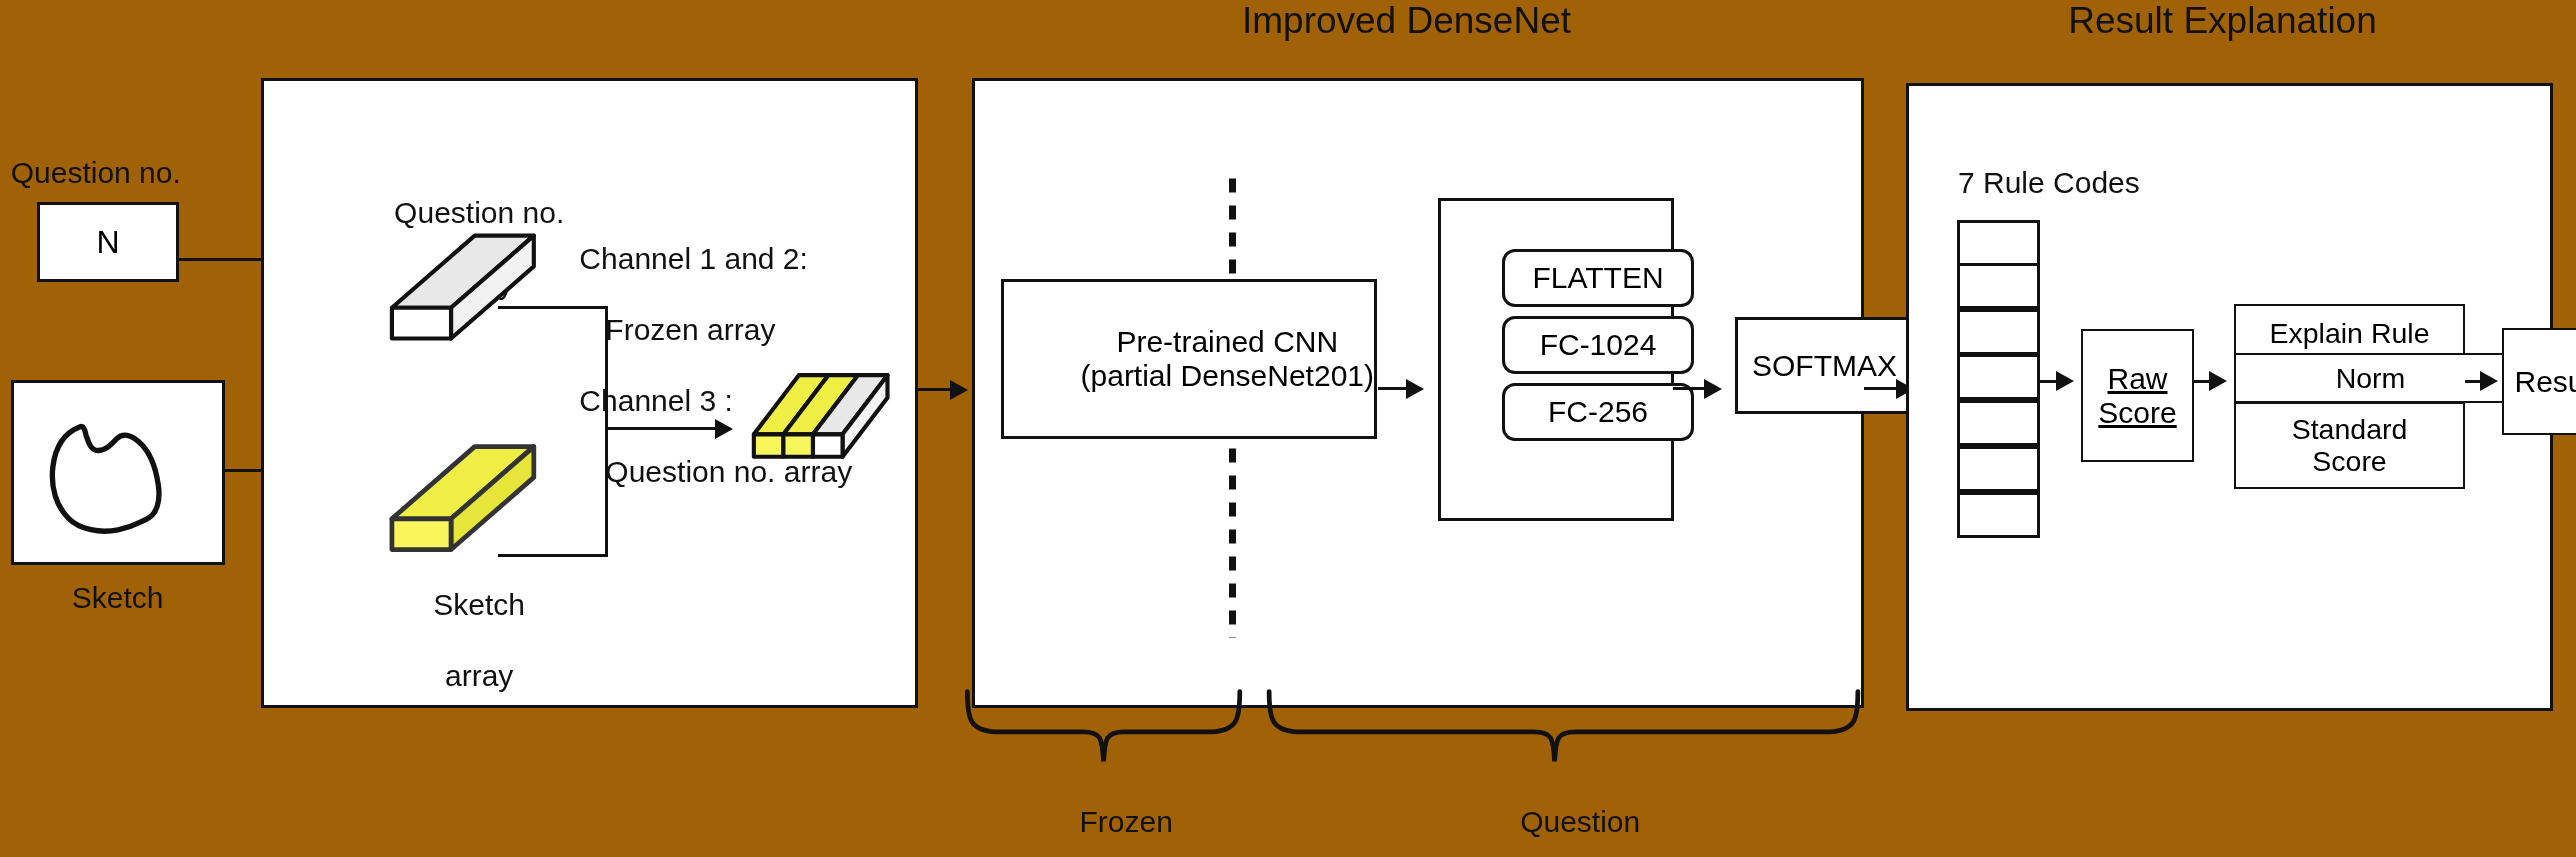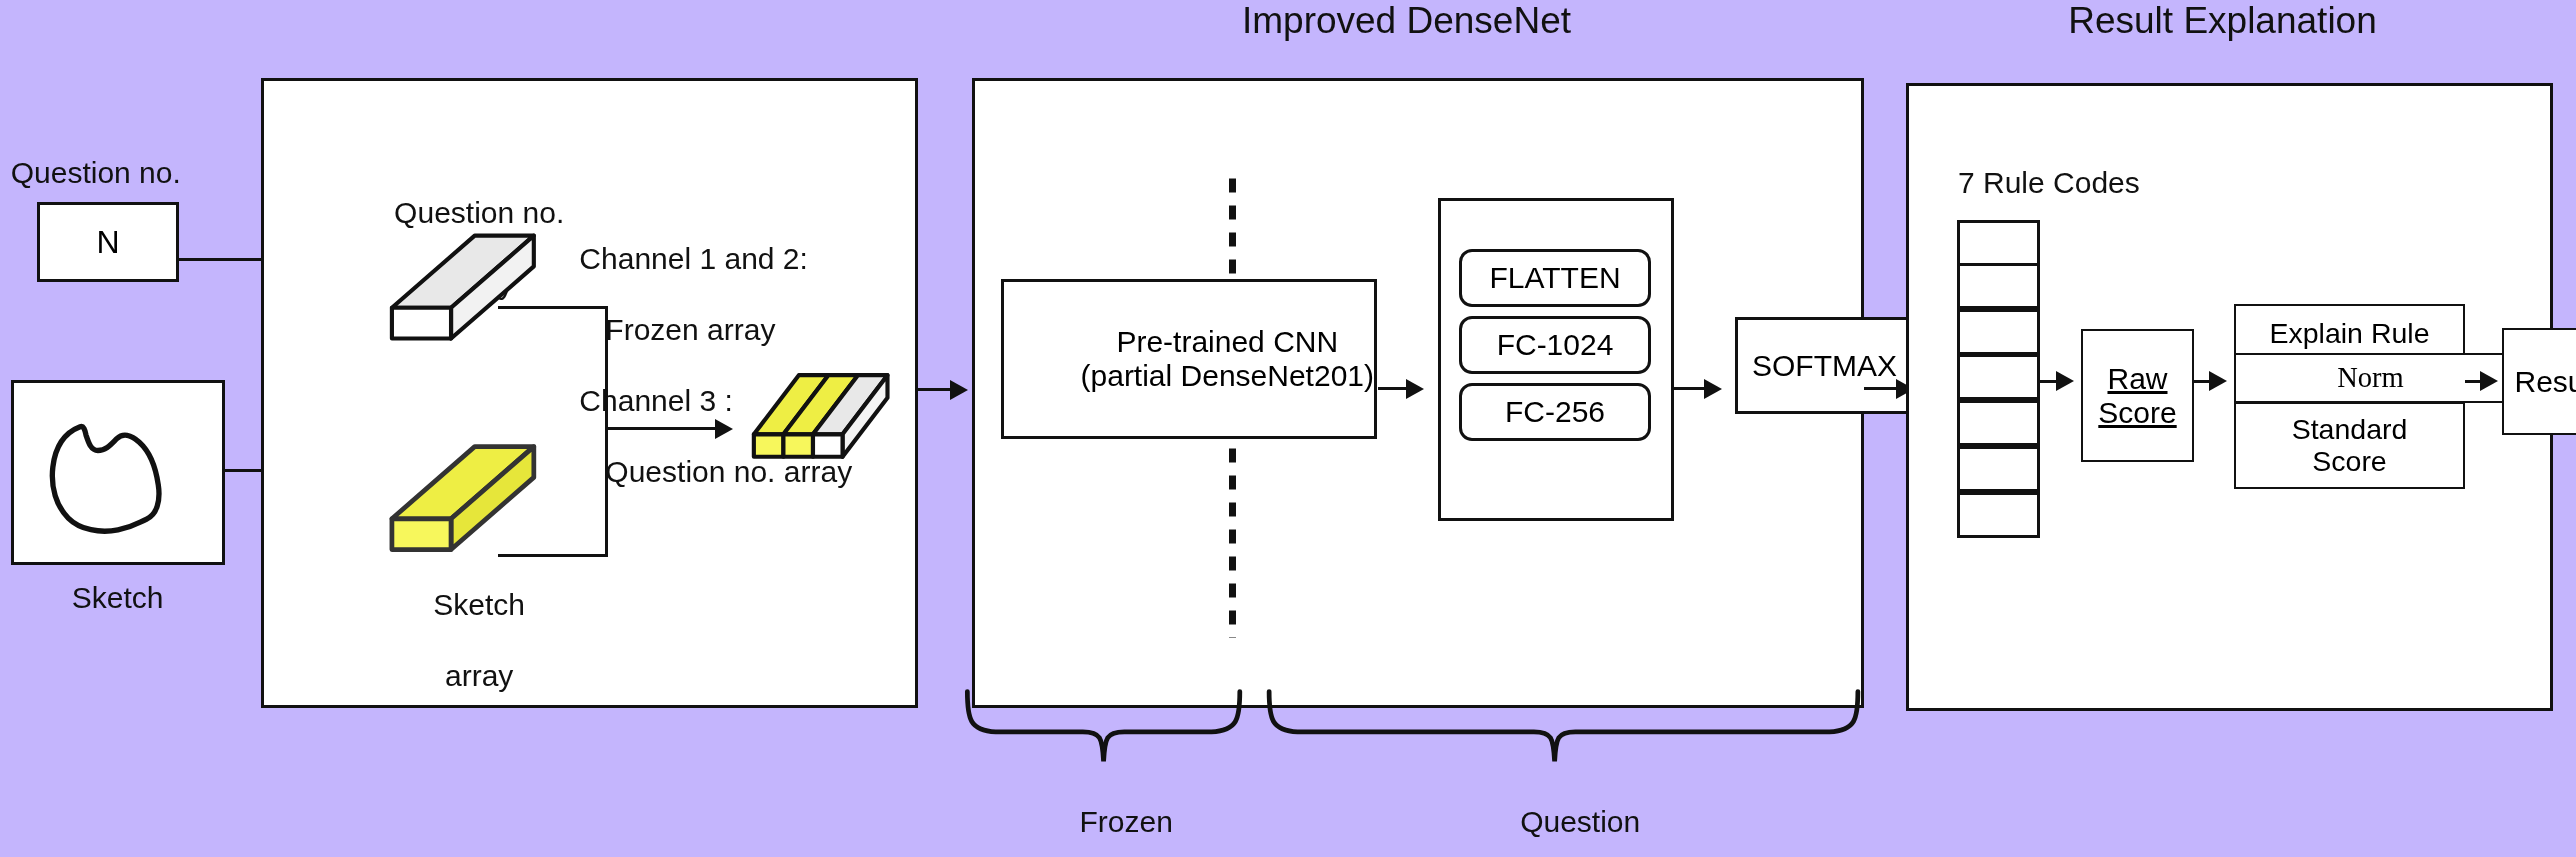--- a/index.html
+++ b/index.html
@@ -5,21 +5,21 @@
 <style>
   html,body{margin:0;padding:0;background:#ffffff;}
   body{
     font-family:"Liberation Sans","DejaVu Sans",sans-serif;
     color:#000000;
   }
   #stage{
     position:relative;
     width:2576px;
     height:858px;
-    background:#c4b5fd;
+    background:#a16207;
     overflow:hidden;
   }
   .abs{position:absolute;}
   .txt{
     position:absolute;
     white-space:pre;
     line-height:1.18;
     color:#111;
     font-weight:400;
   }
@@ -39,21 +39,21 @@
     box-sizing:border-box;
     border:3px solid #111;
     background:#ffffff;
   }
   .rbox{
     position:absolute;
     box-sizing:border-box;
     border:3px solid #111;
     border-radius:13px;
     background:#ffffff;
-    display:flex;align-items:center;justify-content:center;
+    display:flex;align-items:center;justify-content:center;margin-left:43px;
   }
   .cellbox{
     position:absolute;
     box-sizing:border-box;
     border:3px solid #111;
     background:#ffffff;
     display:flex;align-items:center;justify-content:center;
     text-align:center;
   }
 
@@ -254,21 +254,21 @@
     </div>
   </div>
 
   <div class="hline" style="left:2194px; top:380px; width:19px;"></div>
   <div class="arrow" style="left:2209px; top:371px;"></div>
 
   <div class="box thin" style="left:2234px; top:304px; width:231px; height:185px;"></div>
   <div class="cellbox" style="left:2234px; top:304px; width:231px; height:58px; font-size:28.5px; border-width:2.4px;">
     <span>Explain Rule</span>
   </div>
-  <div class="cellbox" style="left:2234px; top:353px; width:273px; height:50px; font-size:28.5px; border-width:2.4px;font-family:Liberation Serif, serif;">
+  <div class="cellbox" style="left:2234px; top:353px; width:273px; height:50px; font-size:28.5px; border-width:2.4px;">
     <span>Norm</span>
   </div>
   <div class="cellbox" style="left:2234px; top:402px; width:231px; height:87px; font-size:28.5px; border-width:2.4px; white-space:pre-line; line-height:1.12;">
     <span style="white-space:pre-line;">Standard
 Score</span>
   </div>
 
   <div class="hline" style="left:2465px; top:380px; width:18px;"></div>
   <div class="arrow" style="left:2480px; top:371px;"></div>
 

